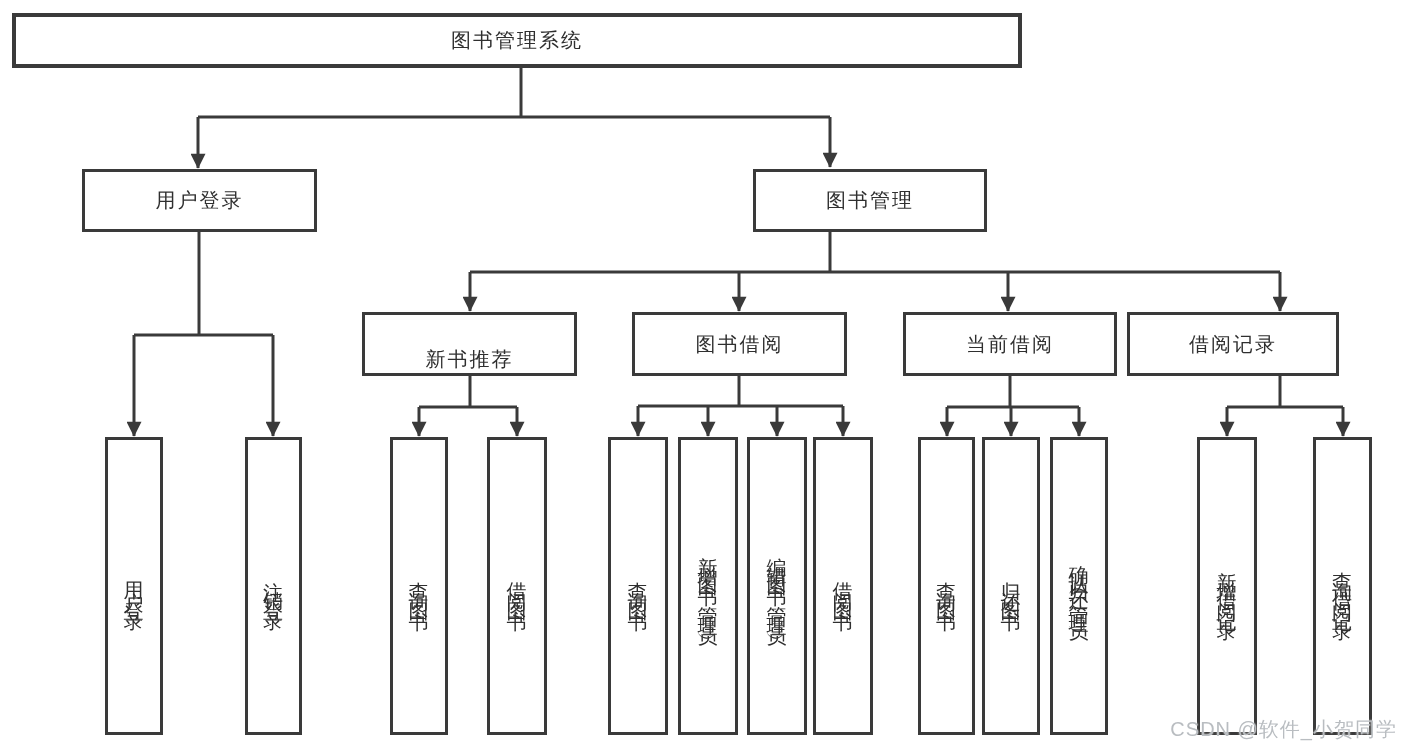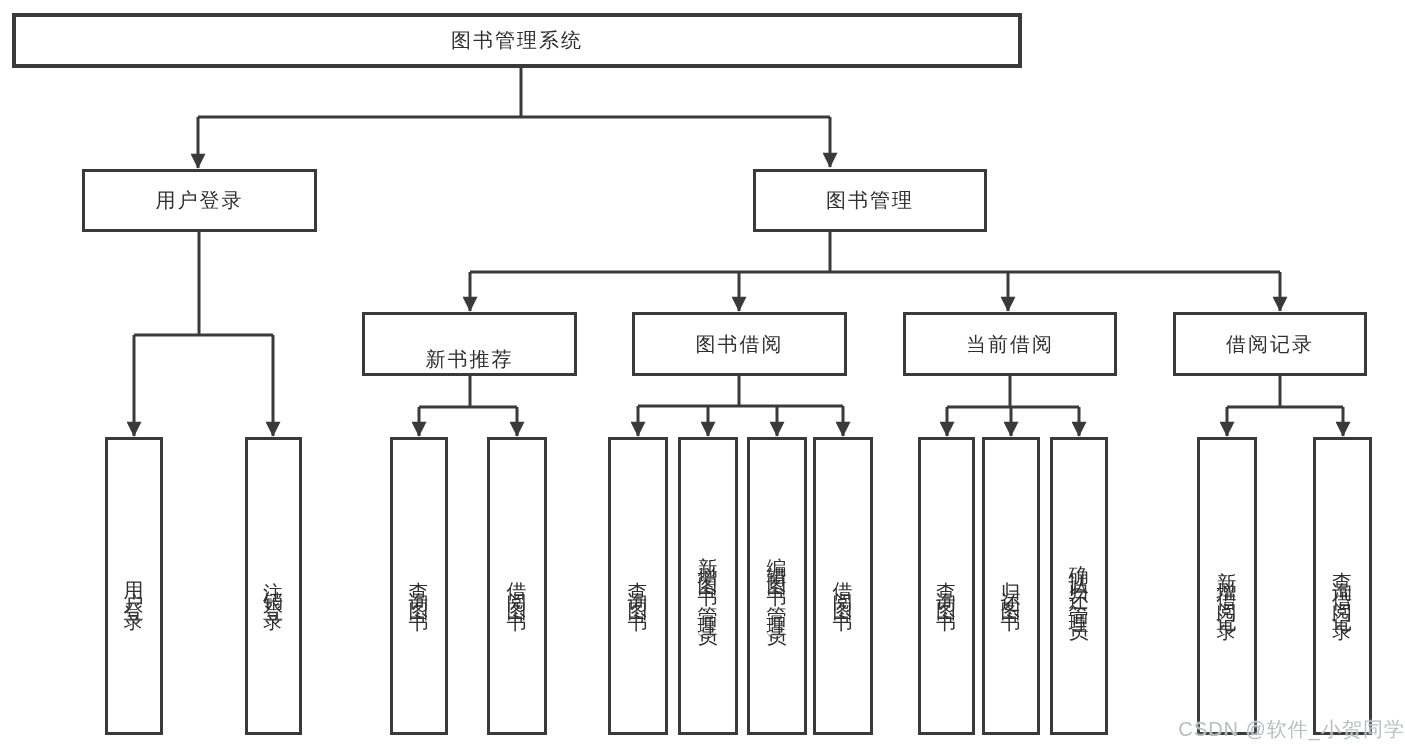--- a/index.html
+++ b/index.html
@@ -43,21 +43,21 @@
   .v-label {
     writing-mode: vertical-rl;
     text-orientation: mixed;
     font-size: 20px;
     letter-spacing: 10px;
     line-height: 1;
     white-space: nowrap;
   }
   .watermark {
     position: absolute;
-    right: 0;
+    right: 8px;
     bottom: 4px;
     font-size: 20px;
     letter-spacing: 1px;
     color: var(--watermark);
     text-shadow: 0 0 2px #ffffff;
     z-index: 3;
     white-space: nowrap;
   }
 </style>
 </head>
@@ -128,21 +128,21 @@
 
   <div class="box" style="left:362px; top:312px; width:215px; height:64px;align-items:flex-end;">
     <span class="h-label">新书推荐</span>
   </div>
   <div class="box" style="left:632px; top:312px; width:215px; height:64px;">
     <span class="h-label">图书借阅</span>
   </div>
   <div class="box" style="left:903px; top:312px; width:214px; height:64px;">
     <span class="h-label">当前借阅</span>
   </div>
-  <div class="box" style="left:1173px; top:312px; width:194px; height:64px;">
+  <div class="box" style="left:1127px; top:312px; width:212px; height:64px;">
     <span class="h-label">借阅记录</span>
   </div>
 
   <div class="box" style="left:105px; top:437px; width:58px; height:298px;">
     <span class="v-label">用户登录</span>
   </div>
   <div class="box" style="left:245px; top:437px; width:57px; height:298px;">
     <span class="v-label">注销登录</span>
   </div>
 

